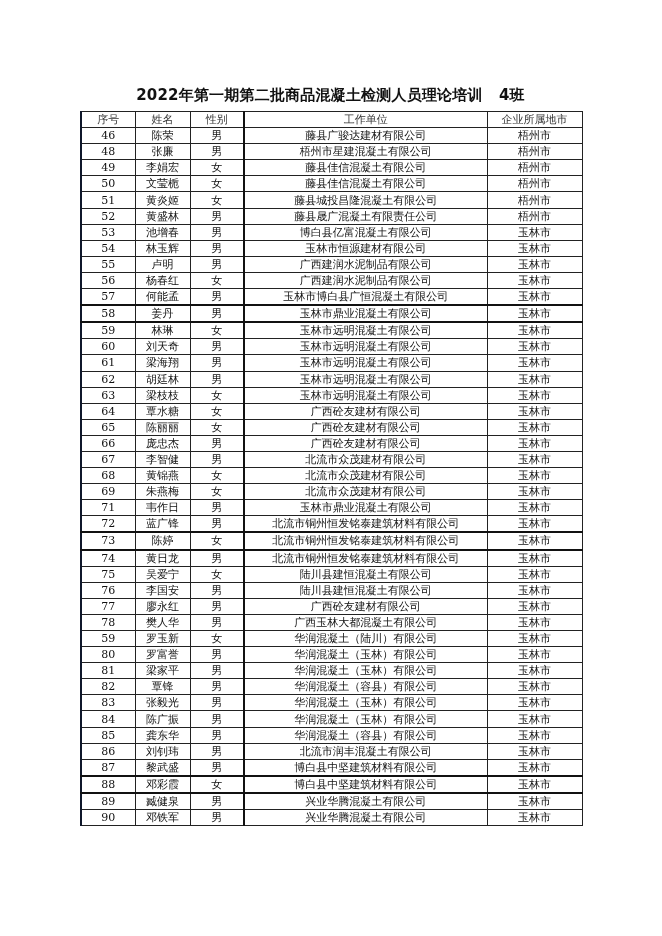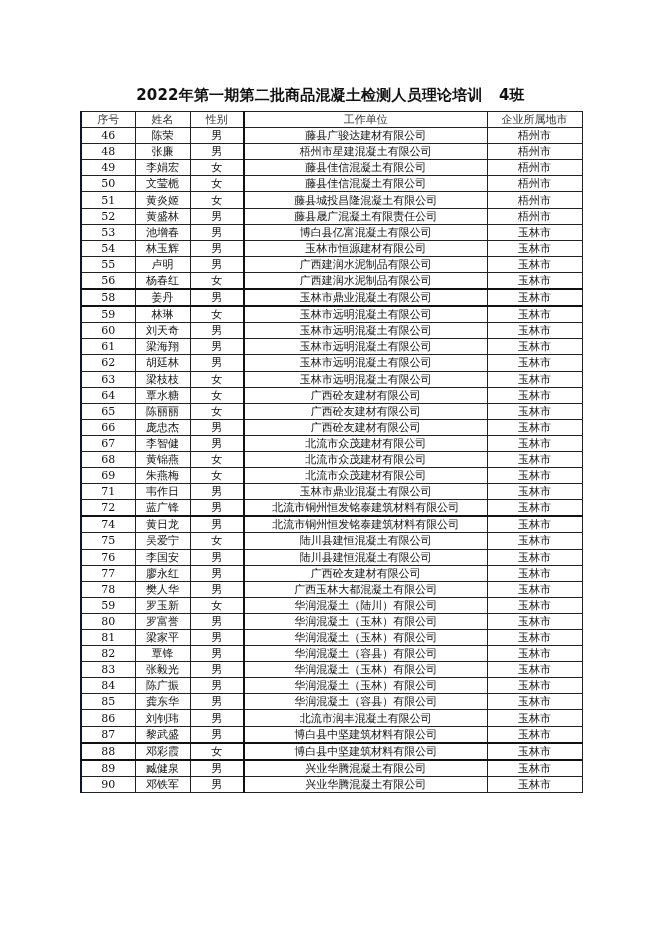--- a/index.html
+++ b/index.html
@@ -107,20 +107,27 @@
         <td>广西建润水泥制品有限公司</td>
         <td>玉林市</td>
       </tr>
       <tr>
         <td>56</td>
         <td>杨春红</td>
         <td class="thick-col2r">女</td>
         <td>广西建润水泥制品有限公司</td>
         <td>玉林市</td>
       </tr>
+      <tr>
+        <td>57</td>
+        <td>何能孟</td>
+        <td class="thick-col2r">男</td>
+        <td>玉林市博白县广恒混凝土有限公司</td>
+        <td>玉林市</td>
+      </tr>
       <tr class="thick-top">
         <td>58</td>
         <td>姜丹</td>
         <td class="thick-col2r">男</td>
         <td>玉林市鼎业混凝土有限公司</td>
         <td>玉林市</td>
       </tr>
       <tr class="thick-top">
         <td>59</td>
         <td>林琳</td>
@@ -202,20 +209,27 @@
         <td>71</td>
         <td>韦作日</td>
         <td class="thick-col2r">男</td>
         <td>玉林市鼎业混凝土有限公司</td>
         <td>玉林市</td>
       </tr>
       <tr>
         <td>72</td>
         <td>蓝广锋</td>
         <td class="thick-col2r">男</td>
+        <td>北流市铜州恒发铭泰建筑材料有限公司</td>
+        <td>玉林市</td>
+      </tr>
+      <tr class="thick-top">
+        <td>73</td>
+        <td>陈婷</td>
+        <td class="thick-col2r">女</td>
         <td>北流市铜州恒发铭泰建筑材料有限公司</td>
         <td>玉林市</td>
       </tr>
       <tr class="thick-top">
         <td>74</td>
         <td>黄日龙</td>
         <td class="thick-col2r">男</td>
         <td>北流市铜州恒发铭泰建筑材料有限公司</td>
         <td>玉林市</td>
       </tr>

